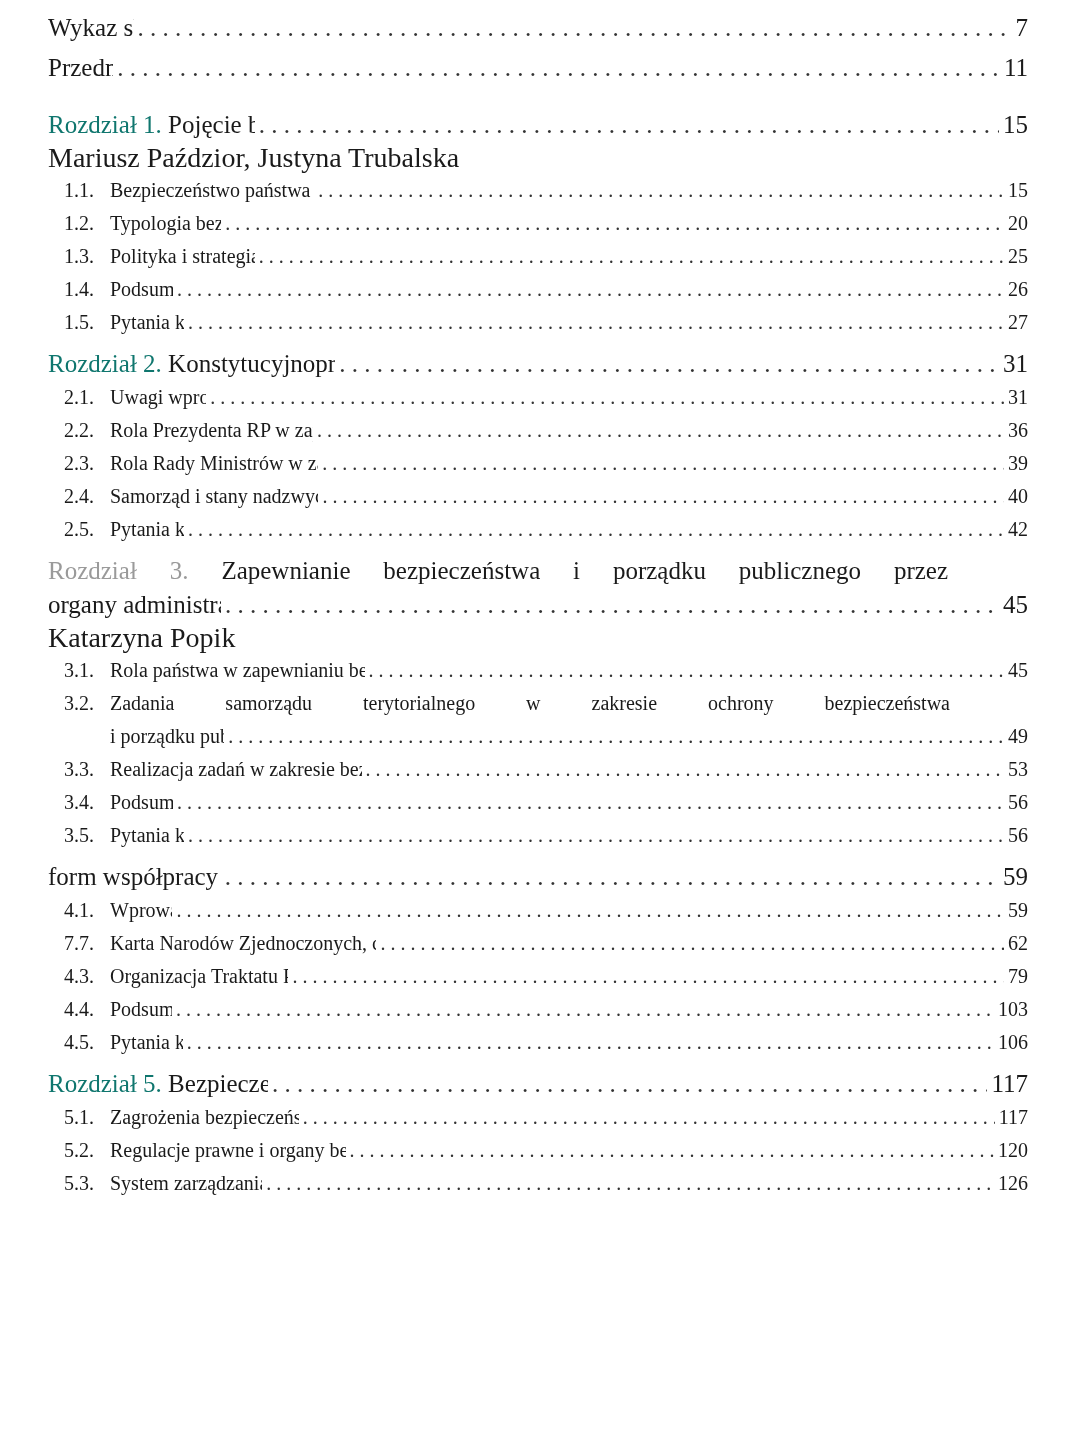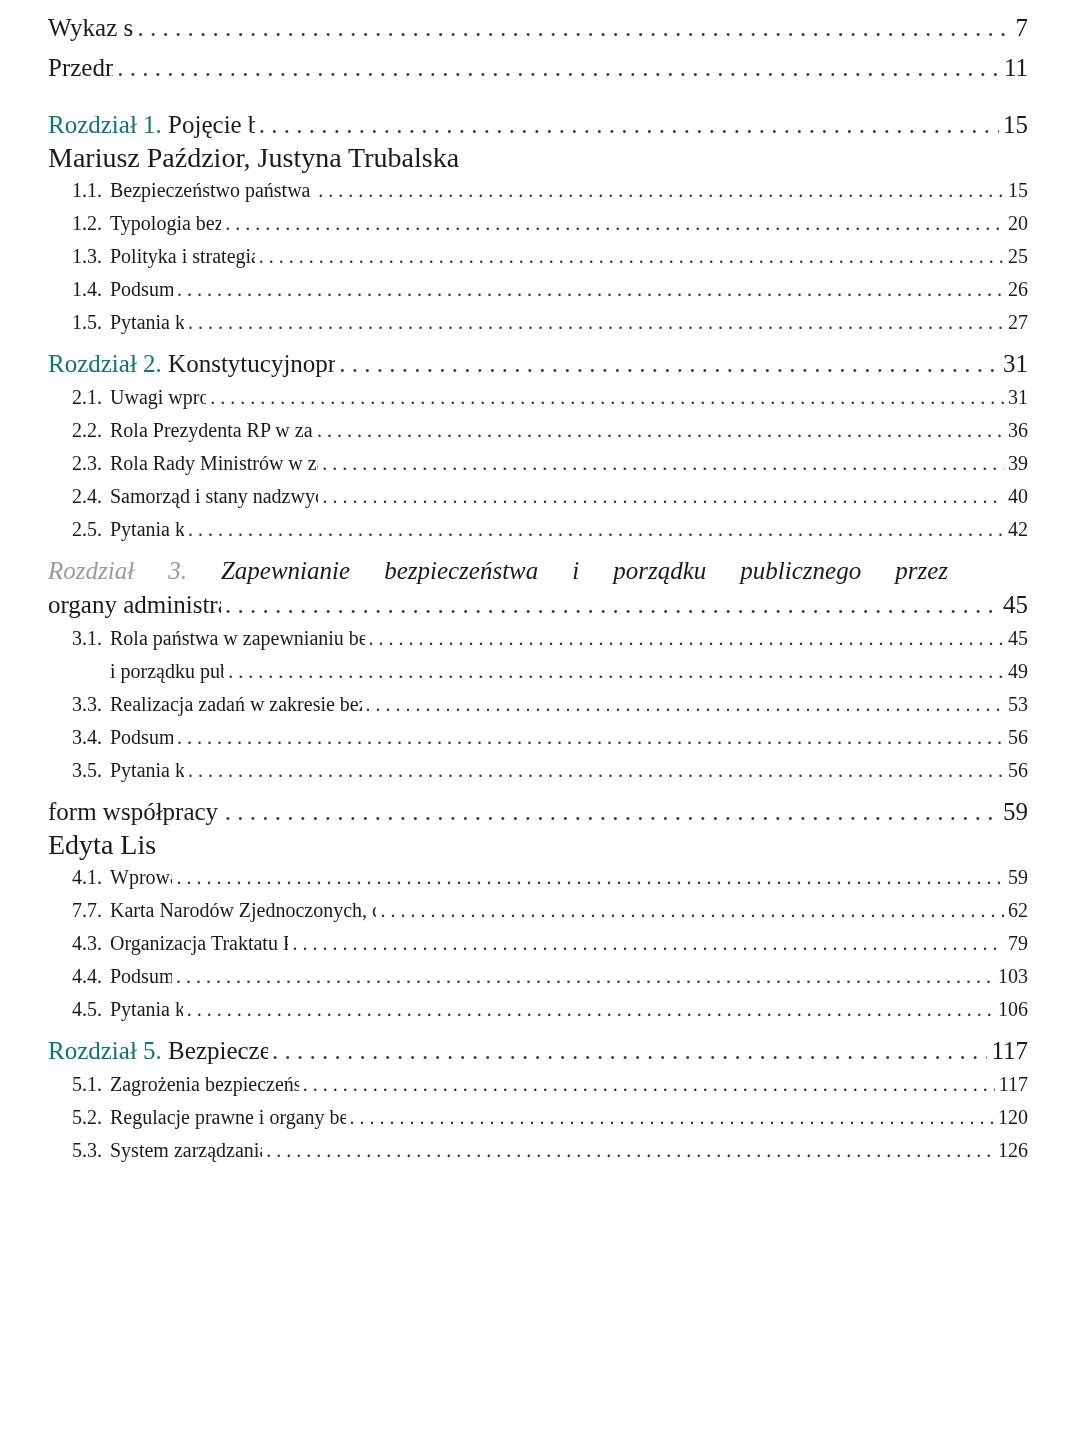--- a/index.html
+++ b/index.html
@@ -18,25 +18,25 @@
   .row .leader::before {
     content: ". . . . . . . . . . . . . . . . . . . . . . . . . . . . . . . . . . . . . . . . . . . . . . . . . . . . . . . . . . . . . . . . . . . . . . . . . . . . . . . . . . . . . . . . . . . . . . . . . . . . . . . . . . . . . . . . . . . . . . . . . . . . . . . .";
   }
   .row .page { flex: 0 0 auto; text-align: right; }
 
   .front { font-size: 25px; height: 40px; }
   .front + .front { margin-top: 0; }
 
   .chapter { font-size: 25px; line-height: 34px; }
   .chapter .prefix { color: #0f766e; }
-  .chapter-wrap { font-size: 25px; line-height: 34px; width: 900px; text-align: justify; text-align-last: justify; font-style: italic; }
+  .chapter-wrap { font-size: 25px; line-height: 34px; width: 900px; text-align: justify; text-align-last: justify; }
   .chapter-wrap .prefix { color: #9a9a9a; }
   .author { font-size: 28px; line-height: 32px; }
   .section { font-size: 20px; line-height: 33px; padding-left: 16px; }
-  .section .num { display: inline-block; width: 46px; text-align: center; }
+  .section .num { display: inline-block; width: 46px; }
   .section-wrap { font-size: 20px; line-height: 33px; padding-left: 16px; width: 886px; text-align: justify; text-align-last: justify; }
   .section-wrap .num { display: inline-block; width: 46px; text-align-last: auto; }
   .section-cont { padding-left: 62px; }
   .chapter-block { margin-top: 8px; }
 </style>
 </head>
 <body>
 
 <div class="toc">
 
@@ -118,25 +118,27 @@
       </div>
   </div>
 
   <div class="chapter-block">
     <div class="chapter-wrap"><span class="prefix">Rozdział 3.</span> <span>Zapewnianie bezpieczeństwa i porządku publicznego przez</span></div>
     <div class="row chapter">
       <span class="title">organy administracji samorządowej</span>
       <span class="leader"></span>
       <span class="page">45</span>
     </div>
+    <div class="author">Katarzyna Popik</div>
     <div class="row section">
         <span class="title"><span class="num">3.1.</span><span>Rola państwa w zapewnianiu bezpieczeństwa i porządku publicznego</span></span>
         <span class="leader"></span>
         <span class="page">45</span>
       </div>
+    <div class="section-wrap"><span class="num">3.2.</span><span>Zadania samorządu terytorialnego w zakresie ochrony bezpieczeństwa</span></div>
     <div class="row section section-cont">
         <span class="title">i porządku publicznego</span>
         <span class="leader"></span>
         <span class="page">49</span>
       </div>
     <div class="row section">
         <span class="title"><span class="num">3.3.</span><span>Realizacja zadań w zakresie bezpieczeństwa i porządku publicznego</span></span>
         <span class="leader"></span>
         <span class="page">53</span>
       </div>
@@ -151,21 +153,20 @@
         <span class="page">56</span>
       </div>
   </div>
 
   <div class="chapter-block">
     <div class="row chapter">
       <span class="title">form współpracy międzynarodowej</span>
       <span class="leader"></span>
       <span class="page">59</span>
     </div>
-    <div class="author">Edyta Lis</div>
     <div class="row section">
         <span class="title"><span class="num">4.1.</span><span>Wprowadzenie</span></span>
         <span class="leader"></span>
         <span class="page">59</span>
       </div>
     <div class="row section">
         <span class="title"><span class="num">7.7.</span><span>Karta Narodów Zjednoczonych, cele, zasady i członkostwo w Organizacji</span></span>
         <span class="leader"></span>
         <span class="page">62</span>
       </div>

